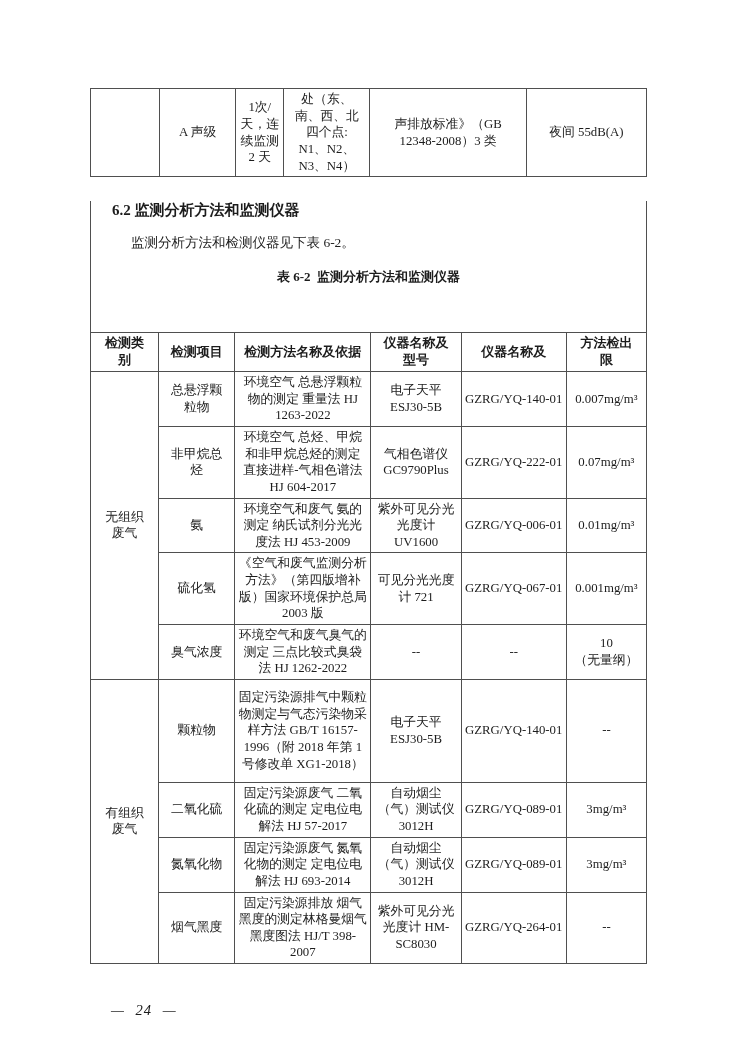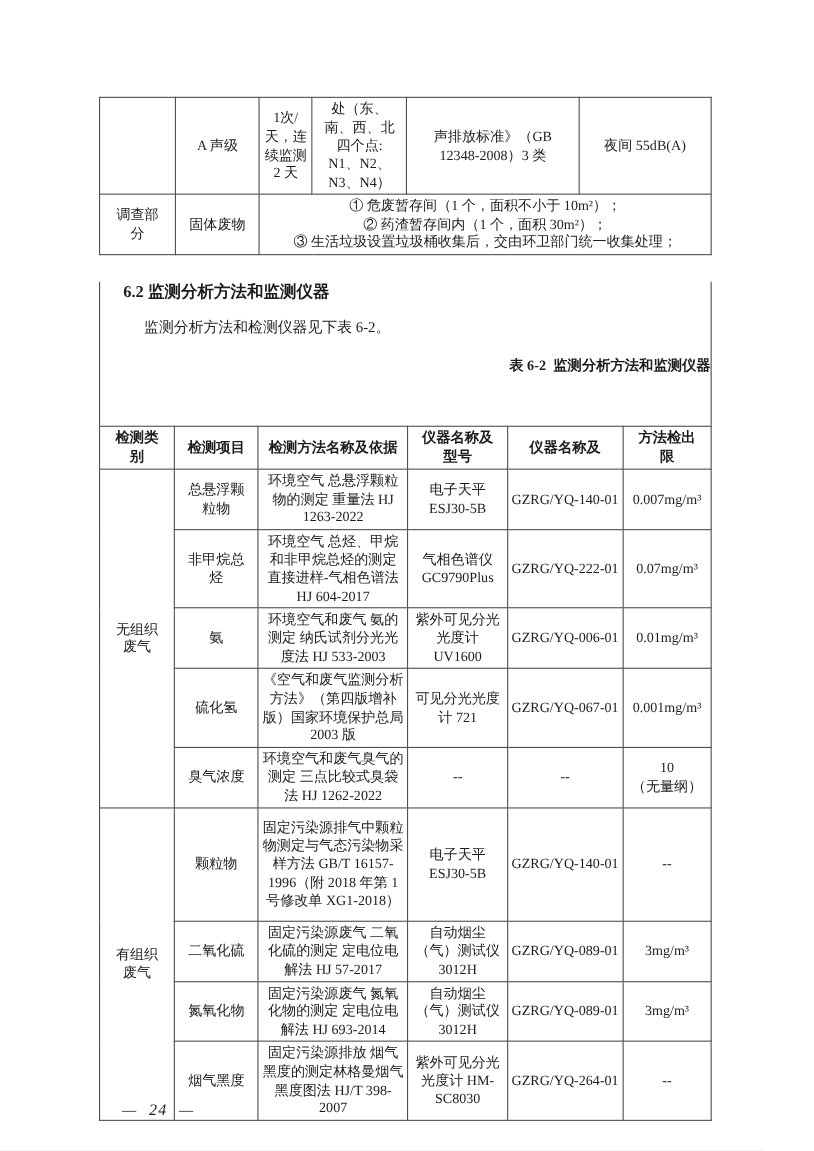--- a/index.html
+++ b/index.html
@@ -59,21 +59,21 @@
   .heading{
     font-size:15px;font-weight:bold;
     margin:24px 0 0 21px;
   }
   .intro{
     font-size:13.5px;
     margin:14px 0 0 40px;
   }
   .caption{
     font-size:13px;font-weight:bold;
-    text-align:right;
+    text-align:center;
     margin-top:16px;
     white-space:pre;
   }
   .footer{
     position:absolute;
     left:111px;top:1002px;
     font-size:14.5px;
     letter-spacing:1px;
     word-spacing:6px;
     font-style:italic;
@@ -104,28 +104,20 @@
 2 天</td>
         <td>处（东、
 南、西、北
 四个点:
 N1、N2、
 N3、N4）</td>
         <td class="vt">声排放标准》（GB
 12348-2008）3 类</td>
         <td>夜间 55dB(A)</td>
       </tr>
-      <tr>
-        <td>调查部
-分</td>
-        <td>固体废物</td>
-        <td class="left" colspan="4">① 危废暂存间（1 个，面积不小于 10m²）；
-② 药渣暂存间内（1 个，面积 30m²）；
-③ 生活垃圾设置垃圾桶收集后，交由环卫部门统一收集处理；</td>
-      </tr>
     </tbody>
       </table>
 
     <div class="gap">
       <div class="heading">6.2 监测分析方法和监测仪器</div>
       <div class="intro">监测分析方法和检测仪器见下表 6-2。</div>
       <div class="caption">表 6-2  监测分析方法和监测仪器</div>
     </div>
 
     <table class="t t2">
@@ -162,21 +154,21 @@
       <tr>
         <td>非甲烷总
 烃</td>
         <td>环境空气 总烃、甲烷和非甲烷总烃的测定 直接进样-气相色谱法 HJ 604-2017</td>
         <td>气相色谱仪 GC9790Plus</td>
         <td>GZRG/YQ-222-01</td>
         <td>0.07mg/m³</td>
       </tr>
       <tr>
         <td>氨</td>
-        <td>环境空气和废气 氨的测定 纳氏试剂分光光度法 HJ 533-2003</td>
+        <td>环境空气和废气 氨的测定 纳氏试剂分光光度法 HJ 453-2009</td>
         <td>紫外可见分光光度计 UV1600</td>
         <td>GZRG/YQ-006-01</td>
         <td>0.01mg/m³</td>
       </tr>
       <tr>
         <td>硫化氢</td>
         <td>《空气和废气监测分析方法》（第四版增补版）国家环境保护总局 2003 版</td>
         <td>可见分光光度计 721</td>
         <td>GZRG/YQ-067-01</td>
         <td>0.001mg/m³</td>

